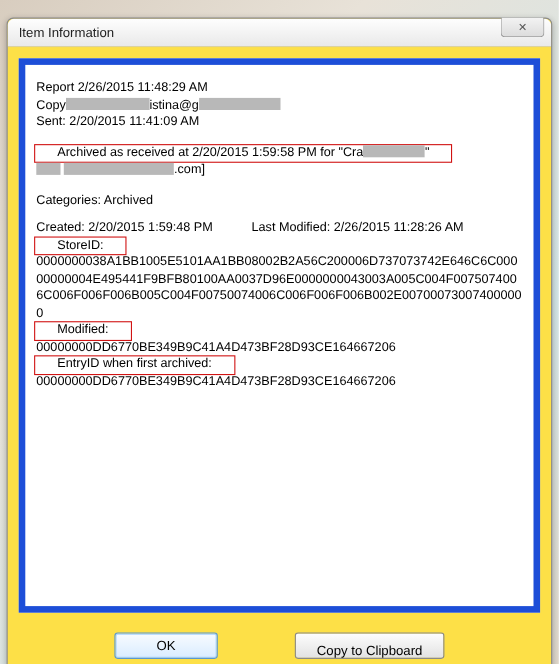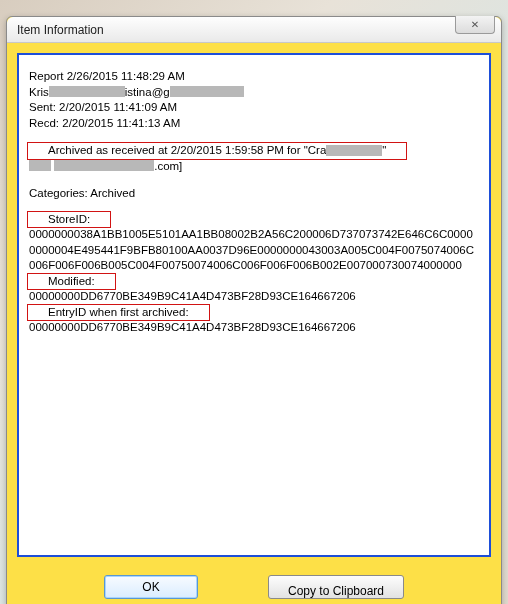--- a/index.html
+++ b/index.html
@@ -51,21 +51,21 @@
       display: flex;
       align-items: center;
       justify-content: center;
       font-size: 10px;
       color: #555;
     }
     .content-frame {
       flex: 1;
       margin: 10px 10px 8px 10px;
       background: #fff;
-      border: 2px solid #1d4ed8;
+      border: 6px solid #1d4ed8;
       padding: 14px 10px 10px 10px;
       overflow: hidden;
       font-size: 11.5px;
       color: #000;
       line-height: 1.35;
       word-break: break-all;
       position: relative;
     }
     .content-frame p { margin: 0; }
     .redact {
@@ -126,43 +126,45 @@
     </div>
   </div>
 
   <div class="content-frame">
 
     <p class="line">
       <span>Report </span><span>2/26/2015 11:48:29 AM</span>
     </p>
 
     <p class="line">
-      <span>Kris</span><span class="redact" style="width:76px"></span><span>istina@g</span><span class="redact" style="width:74px"></span>
+      <span>Copy</span><span class="redact" style="width:76px"></span><span>istina@g</span><span class="redact" style="width:74px"></span>
     </p>
 
     <p class="line">Sent: 2/20/2015 11:41:09 AM</p>
-    <p class="line">Recd: 2/20/2015 11:41:13 AM</p>
 
     <div class="spacer"></div>
 
     <p class="line">
       <span class="red-box archived-line">
         <span>Archived as received at 2/20/2015 1:59:58 PM for "Cra</span><span class="redact" style="width:56px"></span><span>"</span>
       </span>
     </p>
     <p class="line">
       <span class="redact" style="width:22px"></span> <span class="redact" style="width:100px"></span><span>.com]</span>
     </p>
 
     <div class="spacer"></div>
 
     <p class="line">Categories: Archived</p>
 
     <div class="spacer-sm"></div>
 
+    <p class="line">
+      <span>Created: 2/20/2015 1:59:48 PM</span>&nbsp;&nbsp;&nbsp;&nbsp;&nbsp;&nbsp;&nbsp;&nbsp;&nbsp;&nbsp;&nbsp;<span>Last Modified: 2/26/2015 11:28:26 AM</span>
+    </p>
 
     <p class="line">
       <span class="red-box"><span>StoreID:</span></span>
     </p>
     <p class="line id-value">0000000038A1BB1005E5101AA1BB08002B2A56C200006D737073742E646C6C00000000004E495441F9BFB80100AA0037D96E0000000043003A005C004F0075074006C006F006F006B005C004F00750074006C006F006F006B002E007000730074000000</p>
 
     <p class="line">
       <span class="red-box"><span>Modified:</span></span>
     </p>
     <p class="line id-value">00000000DD6770BE349B9C41A4D473BF28D93CE164667206</p>

